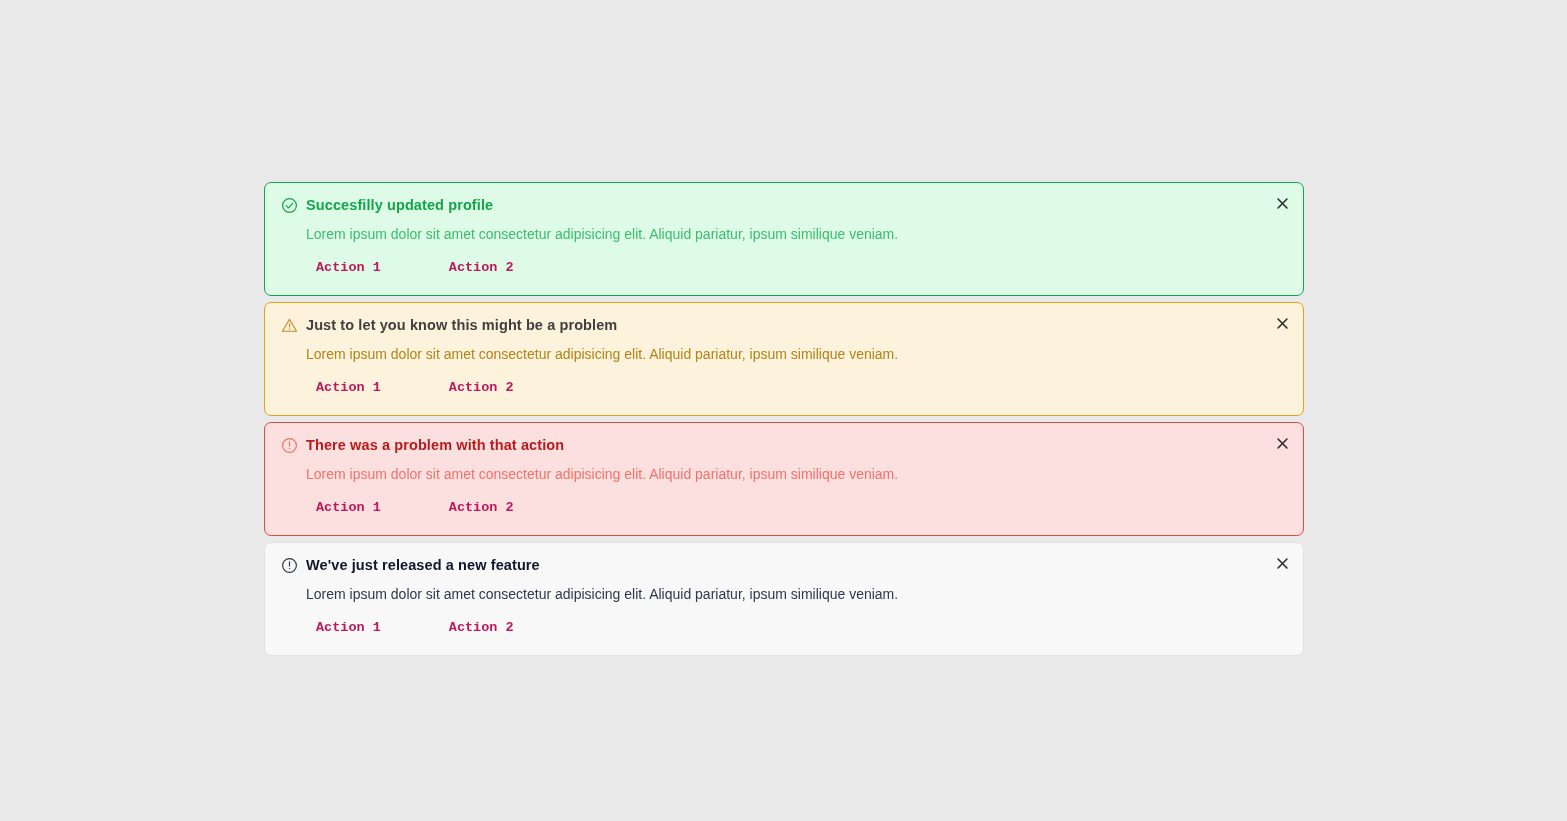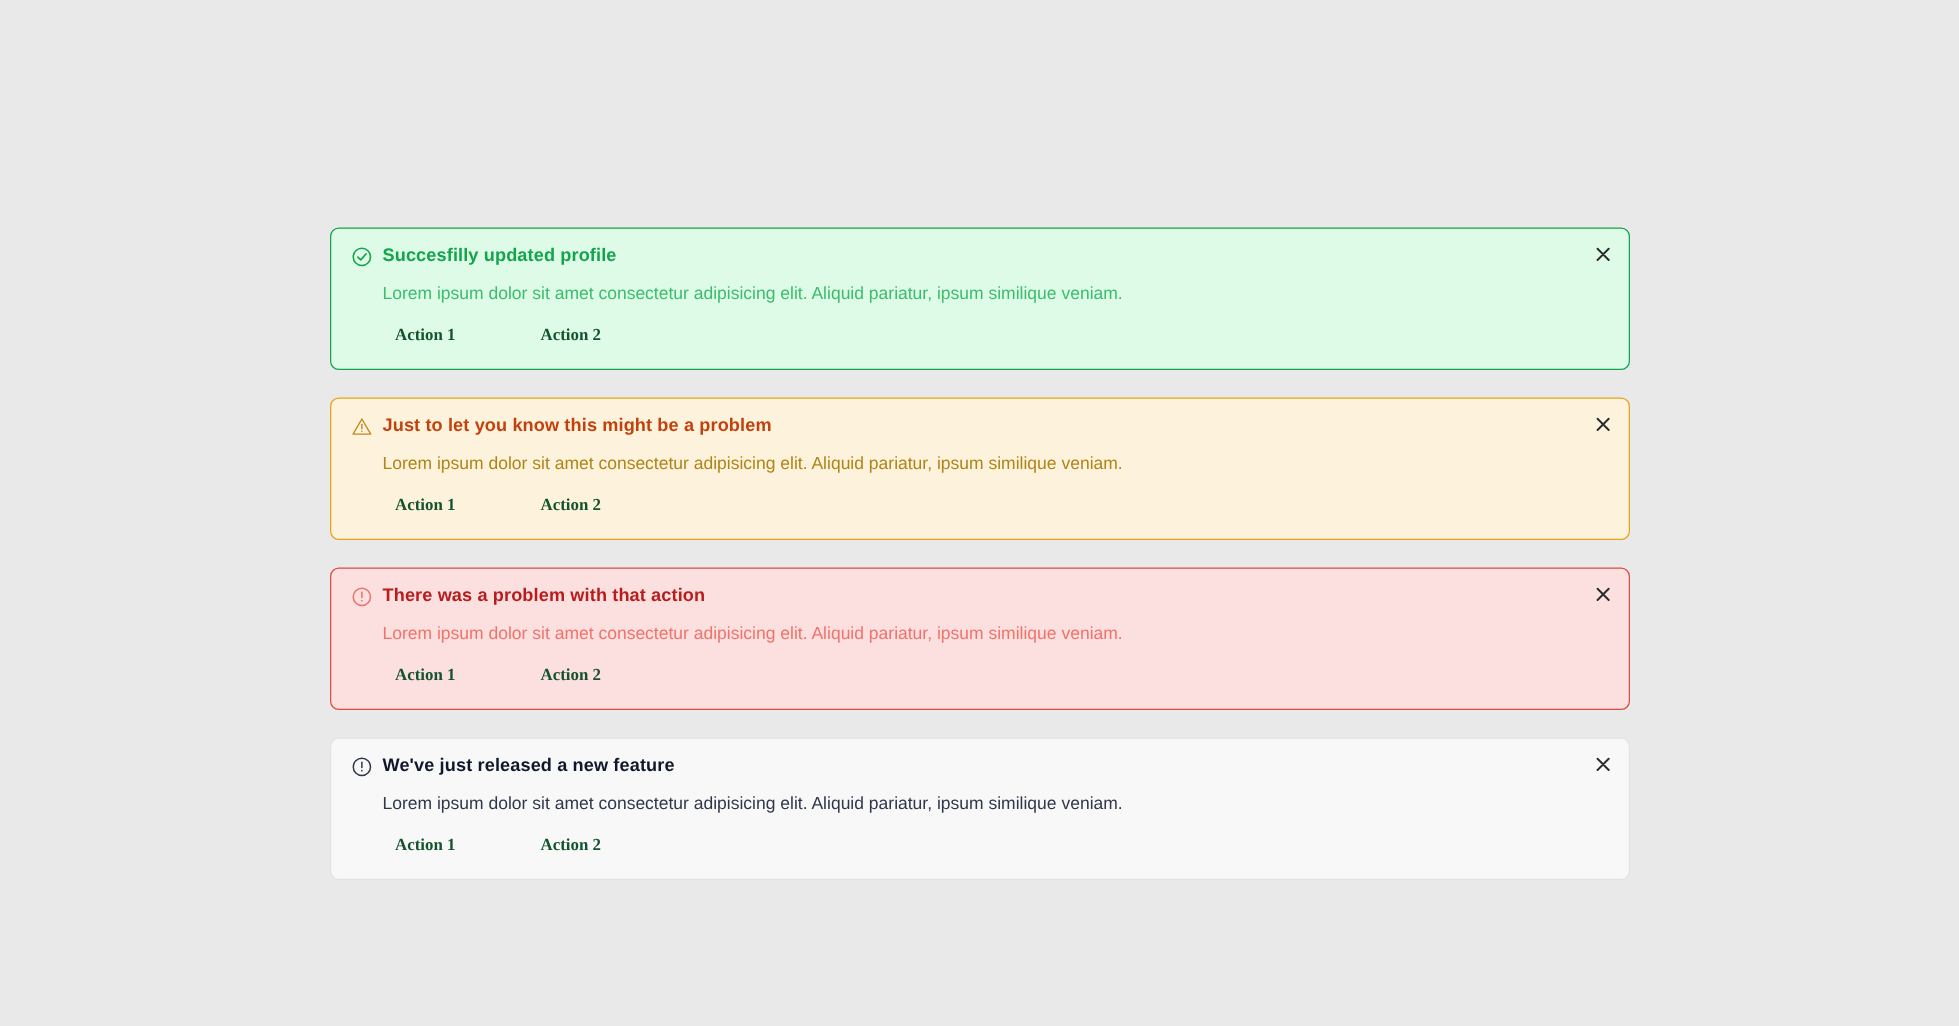--- a/index.html
+++ b/index.html
@@ -18,21 +18,21 @@
     left: 264px;
     top: 182px;
     width: 1040px;
   }
 
   .alert {
     position: relative;
     border-radius: 7px;
     border: 1px solid transparent;
     padding: 12px 20px 14px 16px;
-    margin-bottom: 22px;
+    margin-bottom: 6px;
   }
 
   .alert-head {
     display: flex;
     align-items: flex-start;
     gap: 8px;
     min-height: 20px;
   }
 
   .alert-icon {
@@ -63,24 +63,24 @@
     margin-top: 11px;
     display: flex;
     align-items: center;
   }
 
   .action-btn {
     background: transparent;
     border: 0;
     padding: 4px 10px;
     margin: 0;
-    font-family: Liberation Serif, serif;
+    font-family: Liberation Mono, monospace;
     font-size: 13.5px;
     font-weight: bold;
-    color: #14532d;
+    color: #be185d;
     cursor: pointer;
     border-radius: 5px;
     line-height: 18px;
   }
   .action-btn:first-child { margin-right: 48px; }
 
   .close-btn {
     position: absolute;
     top: 9px;
     right: 10px;
@@ -105,21 +105,21 @@
   }
   .alert-success .alert-title { color: #14a44d; }
   .alert-success .alert-body  { color: #3bbd6d; }
 
   
   .alert-warning {
     background: #fdf2dc;
     border-color: #e8a317;
     min-height: 98px;
   }
-  .alert-warning .alert-title { color: #c2410c; }
+  .alert-warning .alert-title { color: #404040; }
   .alert-warning .alert-body  { color: #b08417; }
 
   
   .alert-error {
     background: #fcdfdf;
     border-color: #dc4c41;
     min-height: 100px;
   }
   .alert-error .alert-title { color: #b91c1c; }
   .alert-error .alert-body  { color: #f0736b; }

